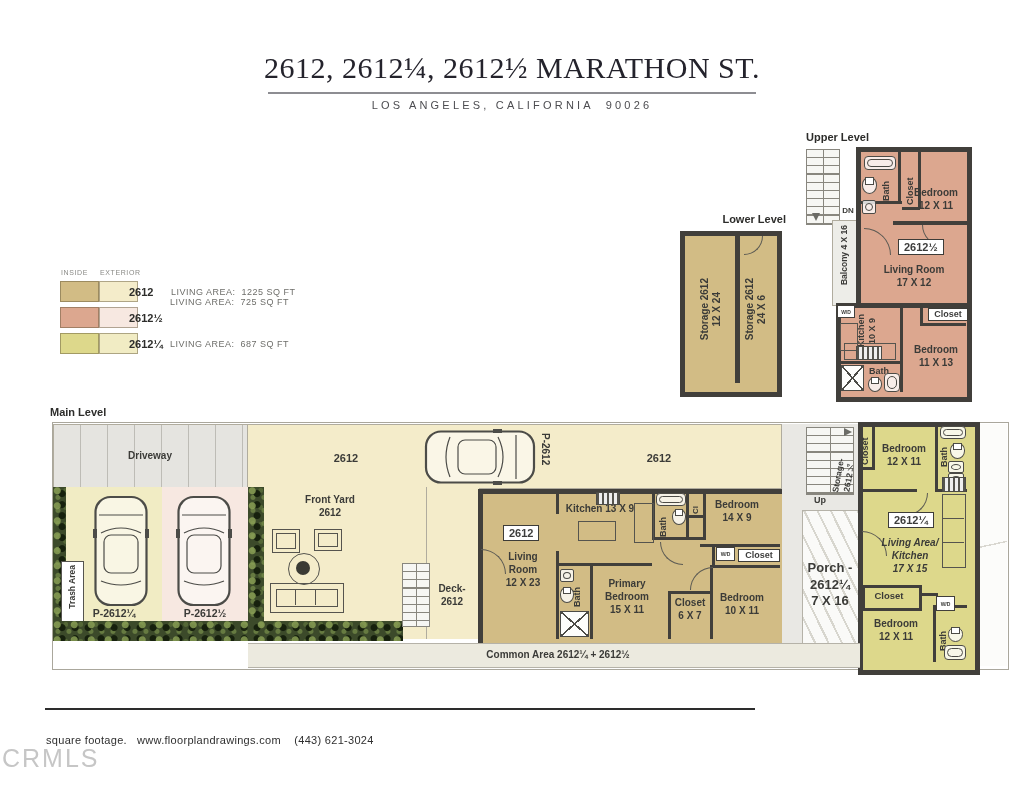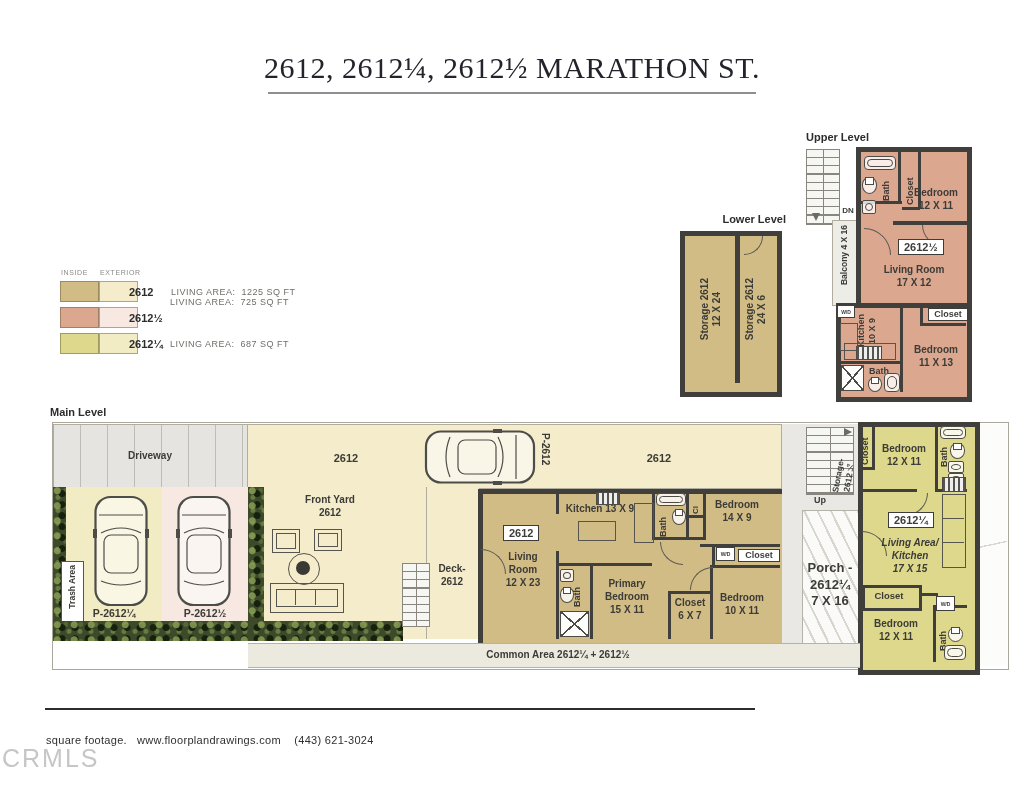--- a/index.html
+++ b/index.html
@@ -73,20 +73,21 @@
   .foot{position:absolute;font-size:11px;color:#2f2f2f;letter-spacing:.3px;}
   .logo{position:absolute;font-size:25px;color:#c6c6c6;letter-spacing:2px;font-weight:400;}
 </style>
 </head>
 <body>
 
 <div id="stage">
 
   <div class="title">2612, 2612¼, 2612½ MARATHON ST.</div>
   <div class="abs" style="left:268px;top:85px;width:488px;height:1.5px;background:#8d8d92;"></div>
+  <div class="subtitle pre">LOS ANGELES, CALIFORNIA  90026</div>
 
   <div>
     <div class="legend-h" style="left:61px;top:262px;">INSIDE</div>
     <div class="legend-h" style="left:100px;top:262px;">EXTERIOR</div>
 
     <div class="swatch" style="left:60px;top:274px;background:#d2bc85;"></div>
     <div class="swatch" style="left:99px;top:274px;background:#f4ecca;"></div>
     <div class="legend-unit" style="left:129px;top:279px;">2612</div>
     <div class="legend-area pre" style="left:171px;top:280px;">LIVING AREA:  1225 SQ FT</div>
 
@@ -241,21 +242,21 @@
     <div class="outl" style="left:288px;top:546px;width:30px;height:30px;border-radius:50%;"></div>
     <div class="abs" style="left:296px;top:554px;width:14px;height:14px;border-radius:50%;background:#3a3a34;"></div>
     <div class="outl" style="left:270px;top:576px;width:72px;height:28px;"></div>
     <div class="outl" style="left:276px;top:582px;width:60px;height:16px;"></div>
     <div class="abs" style="left:295px;top:582px;width:1.4px;height:16px;background:#55544e;"></div>
     <div class="abs" style="left:315px;top:582px;width:1.4px;height:16px;background:#55544e;"></div>
     <div class="hedge" style="left:53px;top:614px;width:350px;height:20px;"></div>
 
     <div class="abs ext-2612" style="left:426px;top:480px;width:52px;height:152px;border-left:1px solid #b0ac9e;"></div>
     <div class="stairs" style="left:402px;top:556px;width:26px;height:62px;"></div>
-    <div class="lbl" style="left:424px;top:556px;width:56px;">
+    <div class="lbl" style="left:424px;top:576px;width:56px;">
       <div>Deck-</div>
       <div>2612</div>
     </div>
 
     <div class="unit room-int-2612" style="left:478px;top:482px;width:304px;height:150px;"></div>
     <div class="wall" style="left:556px;top:487px;width:3px;height:20px;"></div>
     <div class="wall" style="left:556px;top:544px;width:3px;height:88px;"></div>
     <div class="wall" style="left:556px;top:556px;width:37px;height:3px;"></div>
     <div class="wall" style="left:590px;top:556px;width:3px;height:76px;"></div>
     <div class="wall" style="left:652px;top:487px;width:3px;height:46px;"></div>

